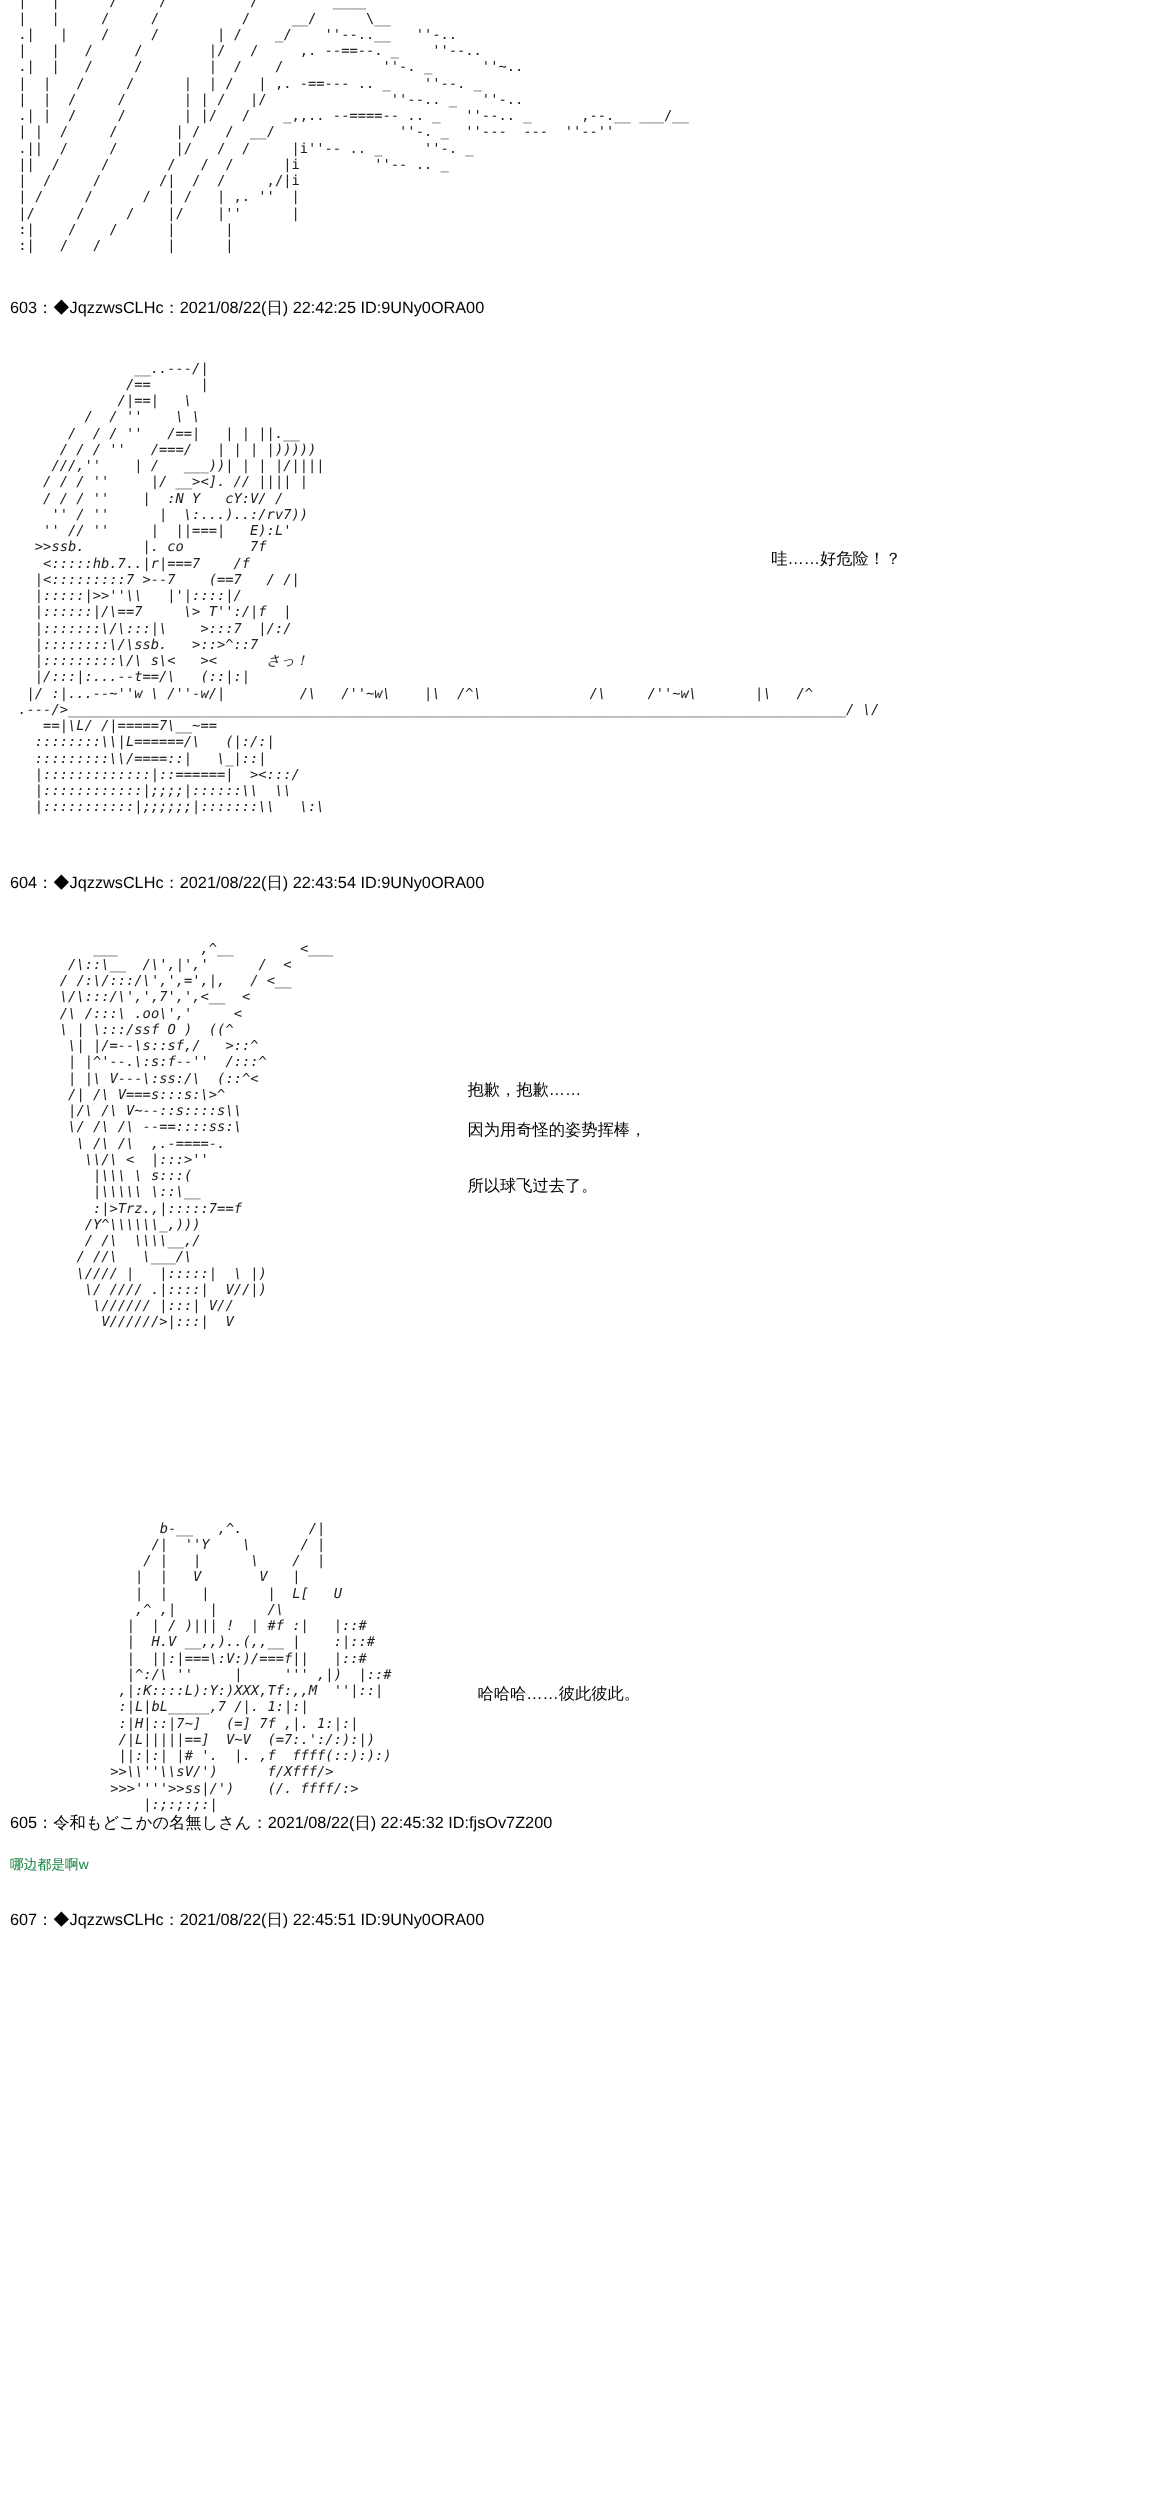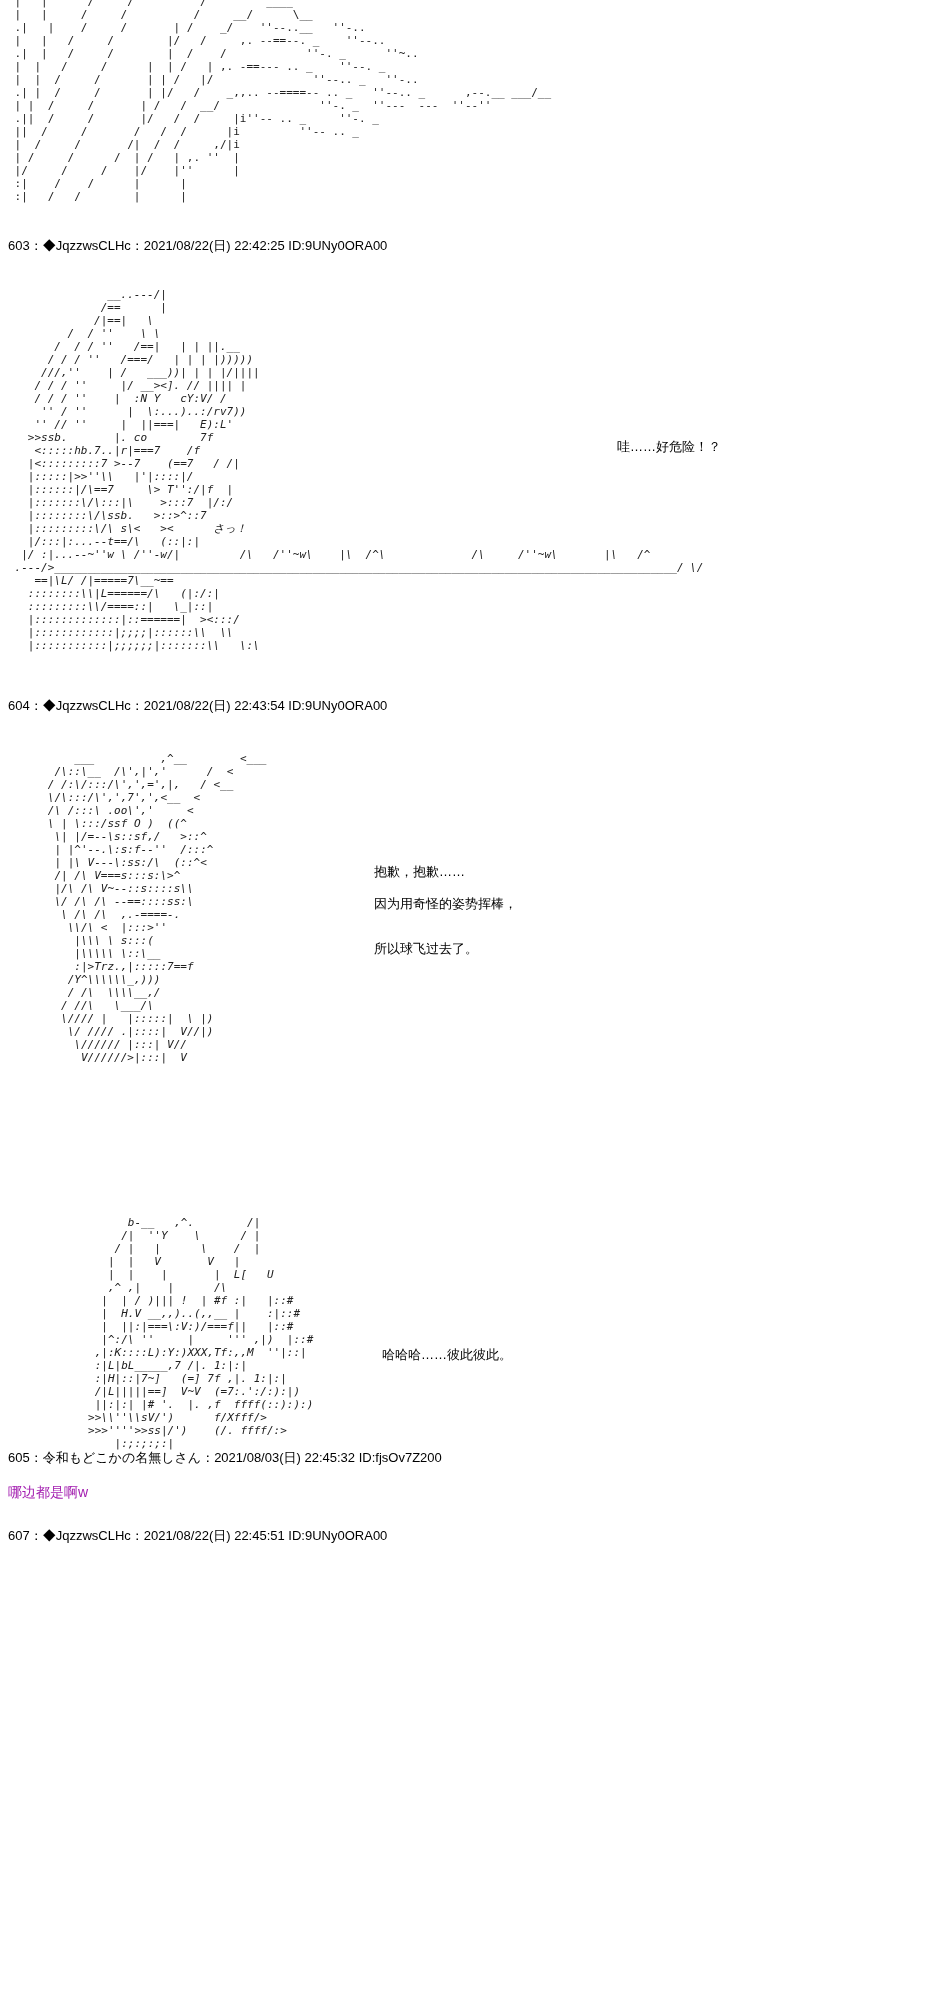--- a/index.html
+++ b/index.html
@@ -27,23 +27,23 @@
   }
   .post-header {
     position: absolute;
     font-size: 13px;
     line-height: 16px;
     color: #000000;
     white-space: nowrap;
   }
   .post-body {
     position: absolute;
-    font-size: 14px;
+    font-size: 11px;
     line-height: 16px;
-    color: #a21caf;
+    color: #15803d;
     white-space: nowrap;
   }
   .aa-wrap {
     position: absolute;
   }
   .aa-wrap pre.aa { position: static; font-style: italic; }
   .dialogue {
     position: absolute;
     font-size: 13px;
     line-height: 17px;
@@ -154,18 +154,18 @@
       :|L|bL_____,7 /|. 1:|:|
       :|H|::|7~]   (=] 7f ,|. 1:|:|
       /|L|||||==]  V~V  (=7:.':/:):|)
       ||:|:| |# '.  |. ,f  ffff(::):):)
      &gt;&gt;\\''\\sV/')      f/Xfff/&gt;
      &gt;&gt;&gt;''''&gt;&gt;ss|/')    (/. ffff/:&gt;
          |:;:;:;:|</pre>
     <div class="dialogue" style="top:130px; left:327px;">哈哈哈……彼此彼此。</div>
   </div>
 
-  <div class="post-header" style="top:1450px; left:8px;">605：令和もどこかの名無しさん：2021/08/03(日) 22:45:32 ID:fjsOv7Z200</div>
+  <div class="post-header" style="top:1450px; left:8px;">605：令和もどこかの名無しさん：2021/08/22(日) 22:45:32 ID:fjsOv7Z200</div>
   <div class="post-body" style="top:1484px; left:8px;">哪边都是啊w</div>
 
   <div class="post-header" style="top:1528px; left:8px;">607：◆JqzzwsCLHc：2021/08/22(日) 22:45:51 ID:9UNy0ORA00</div>
 
 </div>
 
 </body></html>

